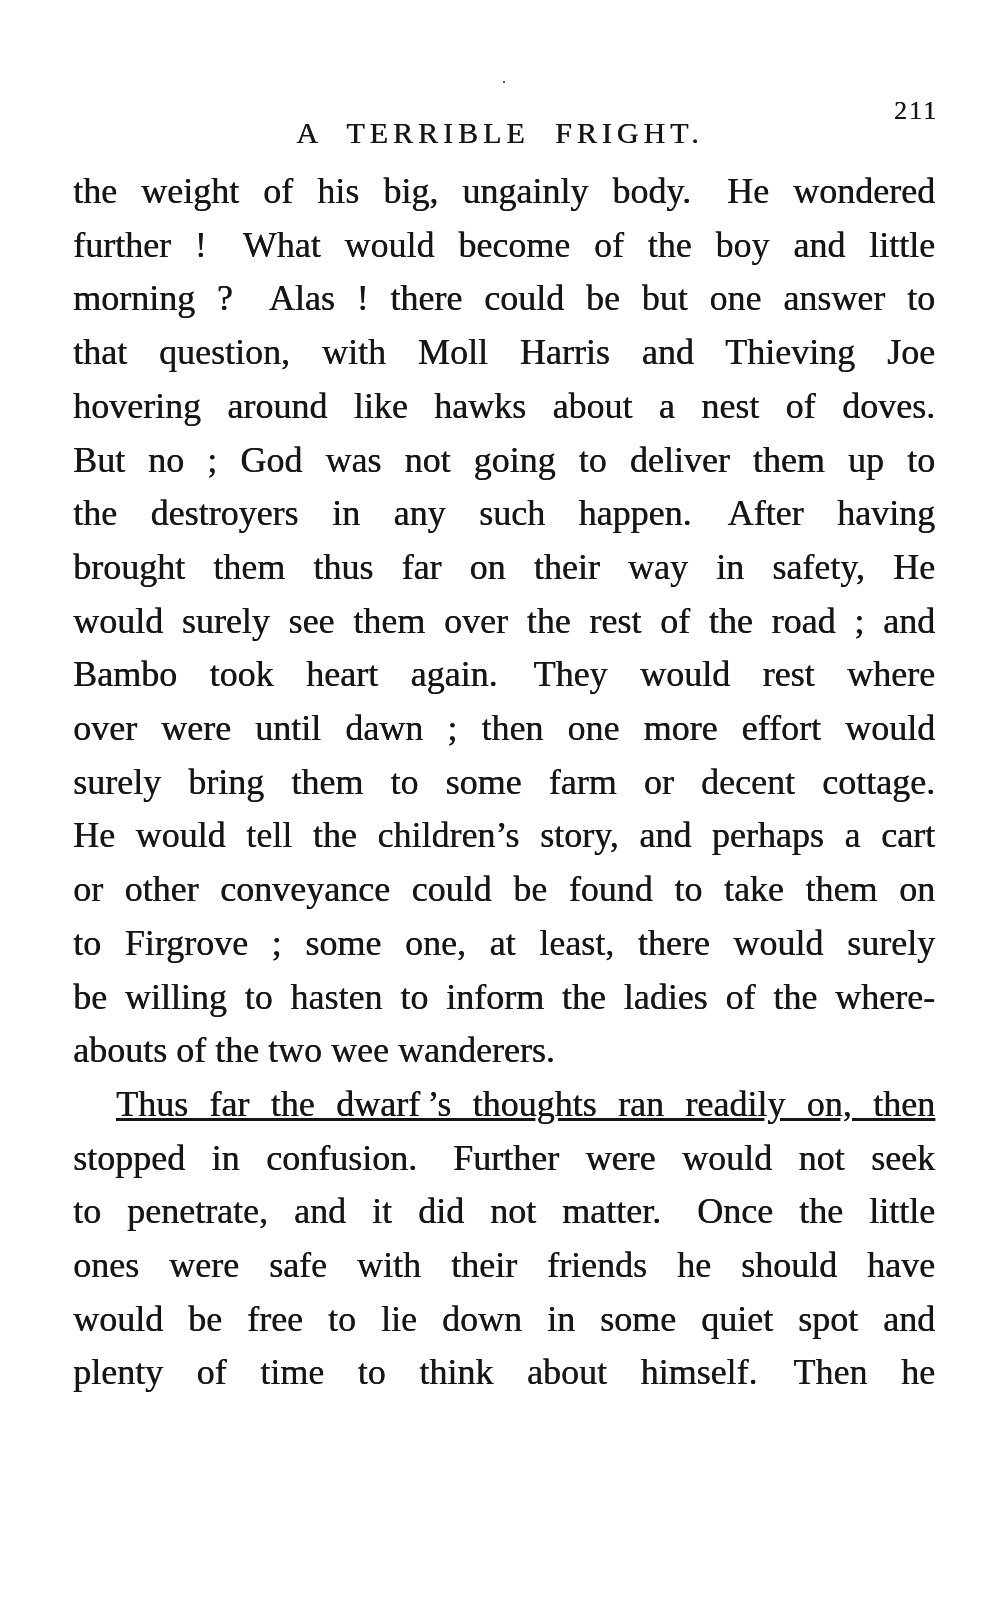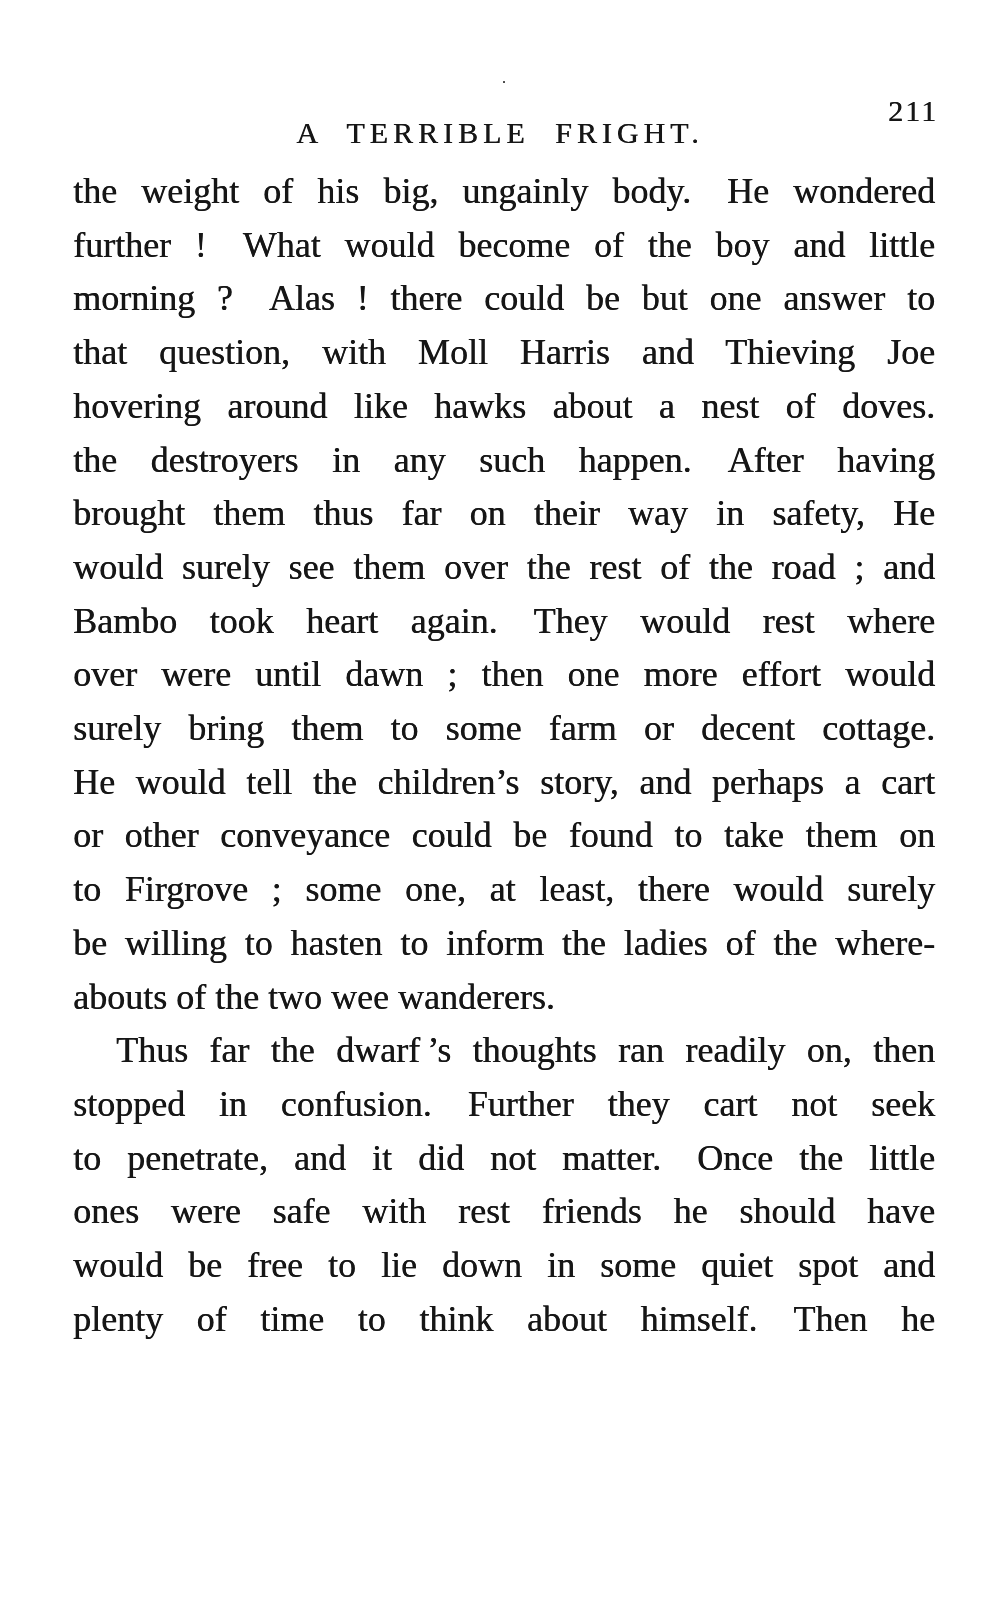--- a/index.html
+++ b/index.html
@@ -28,21 +28,21 @@
     line-height: 36px;
     letter-spacing: 5px;
     word-spacing: 13px;
     text-shadow: 0.4px 0 0 #161616;
     margin-top: 22px;
   }
   .page-number {
     position: absolute;
     right: 62px;
     top: 0;
-    font-size: 30px;
+    font-size: 26px;
     line-height: 36px;
     letter-spacing: 2px;
     text-shadow: 0.4px 0 0 #161616;
   }
   .stray-mark {
     position: absolute;
     top: 70px;
     left: 502px;
     font-size: 16px;
     line-height: 16px;
@@ -59,52 +59,54 @@
   }
   .line {
     text-align: justify;
     text-align-last: justify;
   }
   .line.para-end {
     text-align-last: left;
   }
   .line.indent {
     text-indent: 43px;
+    text-decoration: underline;
   }
 </style>
 </head>
 <body>
 
 <div class="page">
 
   <span class="stray-mark">.</span>
 
   <div class="running-header">
     <div class="header-title">A TERRIBLE FRIGHT.</div>
     <div class="page-number">211</div>
   </div>
 
   <div class="body-text">
     <div class="line">the weight of his big, ungainly body. He wondered</div>
     <div class="line">further ! What would become of the boy and little</div>
     <div class="line">morning ? Alas ! there could be but one answer to</div>
     <div class="line">that question, with Moll Harris and Thieving Joe</div>
     <div class="line">hovering around like hawks about a nest of doves.</div>
+    <div class="line">But no ; God was not going to deliver them up to</div>
     <div class="line">the destroyers in any such happen. After having</div>
     <div class="line">brought them thus far on their way in safety, He</div>
     <div class="line">would surely see them over the rest of the road ; and</div>
     <div class="line">Bambo took heart again. They would rest where</div>
     <div class="line">over were until dawn ; then one more effort would</div>
     <div class="line">surely bring them to some farm or decent cottage.</div>
     <div class="line">He would tell the children’s story, and perhaps a cart</div>
     <div class="line">or other conveyance could be found to take them on</div>
     <div class="line">to Firgrove ; some one, at least, there would surely</div>
     <div class="line">be willing to hasten to inform the ladies of the where-</div>
     <div class="line para-end">abouts of the two wee wanderers.</div>
     <div class="line indent">Thus far the dwarf ’s thoughts ran readily on, then</div>
-    <div class="line">stopped in confusion. Further they cart not seek</div>
+    <div class="line">stopped in confusion. Further were would not seek</div>
     <div class="line">to penetrate, and it did not matter. Once the little</div>
-    <div class="line">ones were safe with rest friends he should have</div>
+    <div class="line">ones were safe with their friends he should have</div>
     <div class="line">would be free to lie down in some quiet spot and</div>
     <div class="line">plenty of time to think about himself. Then he</div>
   </div>
 
 </div>
 
 </body></html>

